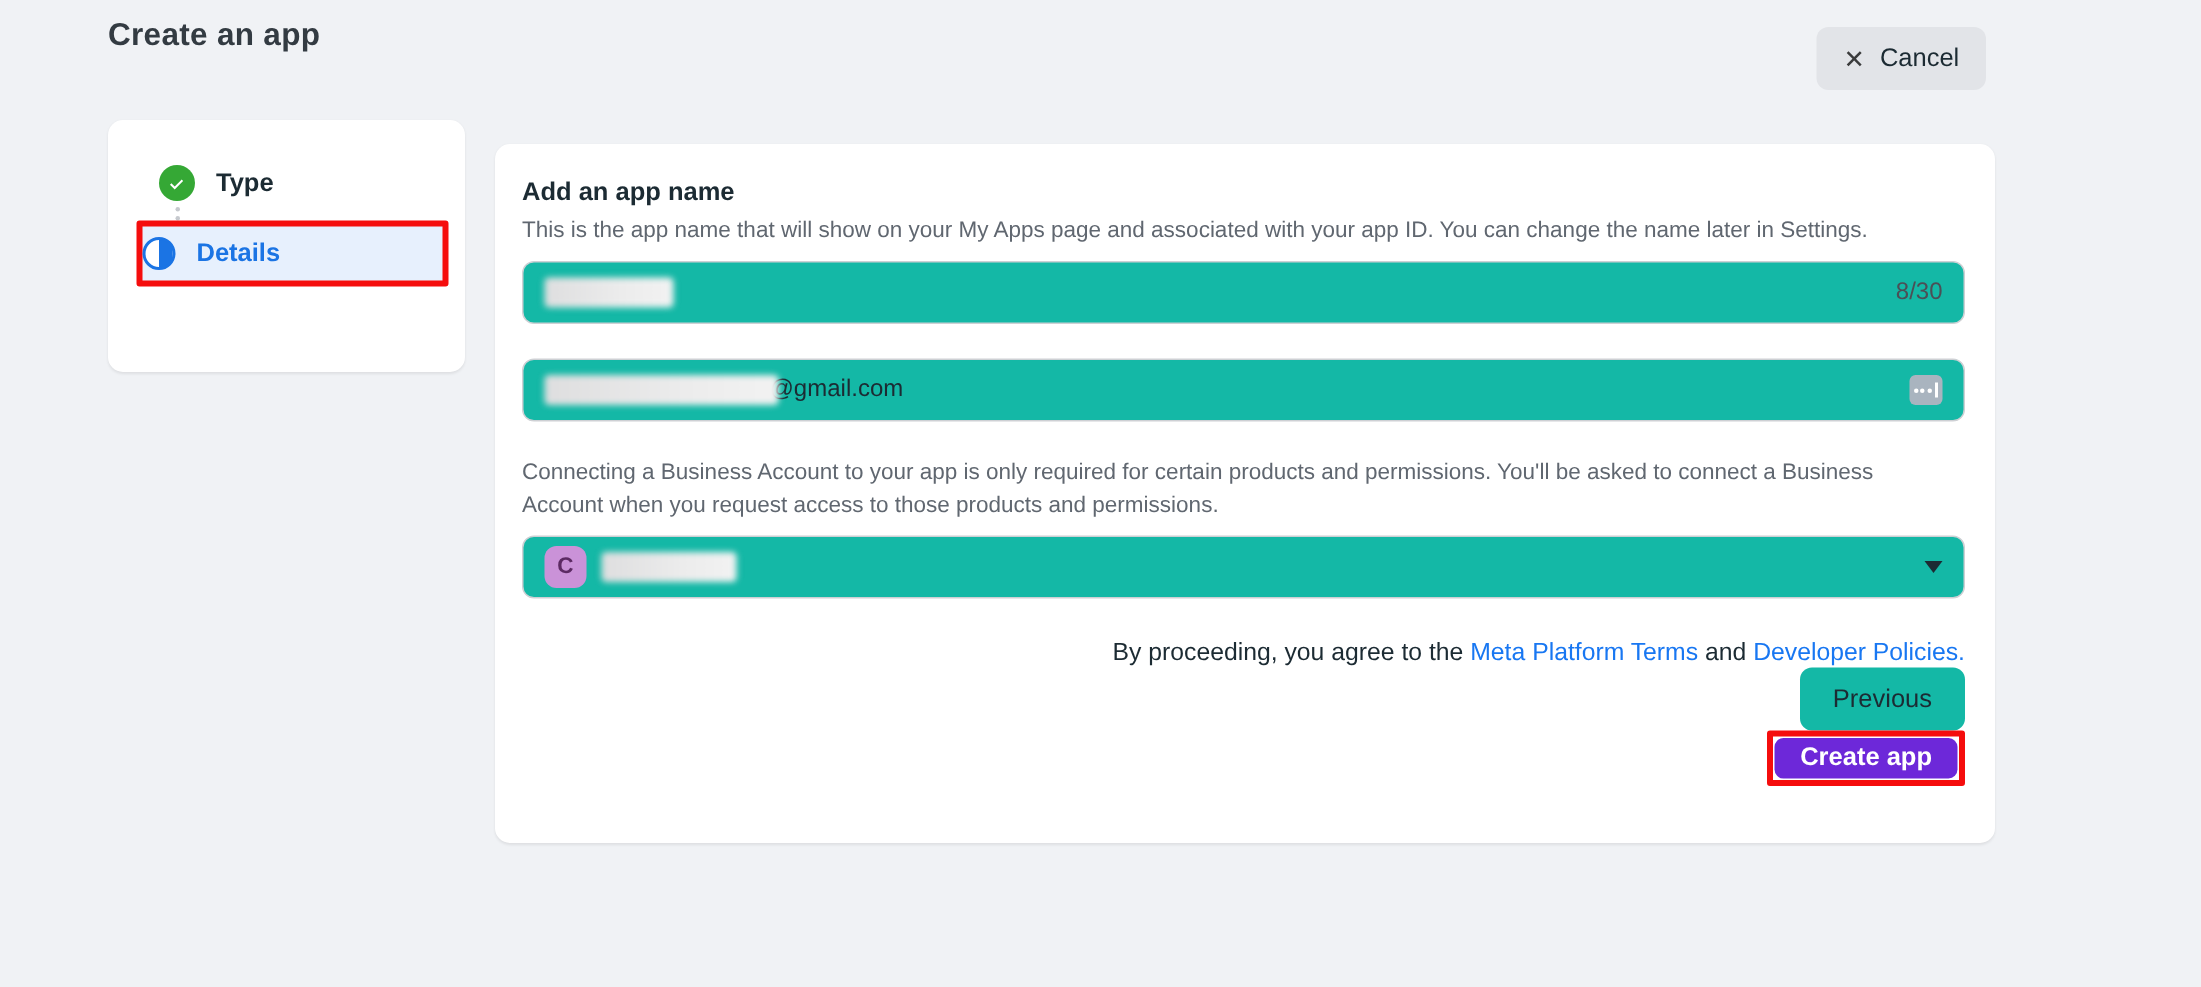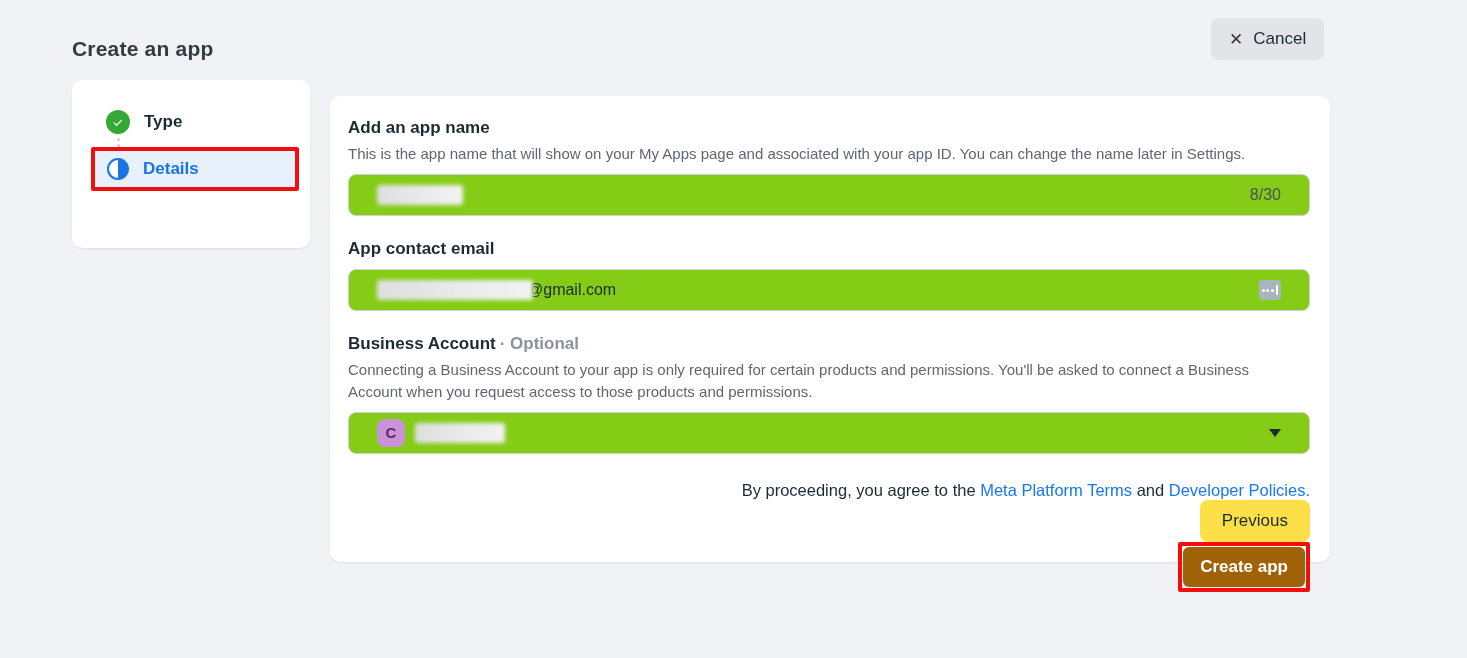--- a/index.html
+++ b/index.html
@@ -4,21 +4,21 @@
 <style>
   html,body{margin:0;padding:0;}
   body{
     width:1467px;height:658px;position:relative;overflow:hidden;
     background:#f0f2f5;
     font-family:"Liberation Sans","DejaVu Sans",sans-serif;
     color:#1c2b33;
     -webkit-font-smoothing:antialiased;
   }
   .page-title{
-    position:absolute;left:72px;top:37px;
+    position:absolute;left:72px;top:12px;
     font-size:21px;font-weight:700;color:#333b42;letter-spacing:.2px;
   }
   
   .cancel-btn{
     position:absolute;left:1211px;top:18px;height:42px;
     display:flex;align-items:center;gap:10px;padding:0 18px;
     background:#e2e4e8;border:none;border-radius:8px;cursor:pointer;
     font-size:17px;color:#1c2b33;font-family:inherit;
   }
   .cancel-x{font-size:17px;color:#3a3b3c;line-height:1;}
@@ -36,43 +36,43 @@
   }
   .check-circle svg{width:14px;height:14px;display:block;}
   .step-label{font-size:17px;font-weight:700;color:#1c2b33;}
   .conn-dot{
     position:absolute;left:45px;width:3px;height:3px;border-radius:50%;background:#c6c9ce;
   }
   .conn-dot.d1{top:58px;} .conn-dot.d2{top:64px;}
   .annotation-details{
     position:absolute;left:19px;top:67px;width:208px;height:44px;
     border:4px solid #f50d0d;border-radius:2px;box-sizing:border-box;
-    background:#e7f0fd;display:flex;align-items:center;gap:14px;padding-left:12px;
+    background:#e7f0fd;display:flex;align-items:center;gap:14px;
   }
   .half-circle{
     width:22px;height:22px;border-radius:50%;flex:0 0 auto;
     border:2px solid #1b74e4;box-sizing:border-box;
     background:linear-gradient(90deg,#ffffff 0 50%,#1b74e4 50% 100%);
   }
   .step-label.active{color:#1b74e4;}
   
   .panel{
     position:absolute;left:330px;top:96px;width:1000px;height:466px;
     background:#fff;border-radius:10px;box-shadow:0 1px 2px rgba(0,0,0,.08);
     box-sizing:border-box;padding:22px 20px 0 18px;
   }
   .sec-label{font-size:17px;font-weight:700;color:#1c2b33;}
   .sec-label .optional{color:#8a939b;font-weight:700;margin-left:4px;}
   .sec-desc{
     font-size:15px;color:#606770;line-height:1.42;margin-top:5px;max-width:940px;
   }
   .field{
     margin-top:10px;height:42px;border:1px solid #ced0d4;border-radius:8px;
-    display:flex;align-items:center;padding:0 28px;box-sizing:border-box;
-    background:#84cc16;
+    display:flex;align-items:center;padding:0 14px;box-sizing:border-box;
+    background:#14b8a6;
   }
   .section{margin-bottom:23px;}
   .redact{
     height:20px;border-radius:3px;
     background:linear-gradient(90deg,#dededf,#ececec 60%,#f2f2f2);
     filter:blur(2px);
   }
   .redact.name{width:86px;}
   .redact.email{width:156px;}
   .redact.biz{width:90px;margin-left:10px;}
@@ -95,28 +95,28 @@
     border-top:8px solid #1c2b33;
   }
   
   .footer{
     margin-top:27px;display:flex;align-items:flex-end;flex-direction:column;
   }
   .agreement{font-size:16.5px;color:#1c2b33;}
   .agreement .link{color:#1877f2;cursor:pointer;}
   .prev-btn{
     margin-left:auto;height:42px;padding:0 22px;border:none;border-radius:8px;
-    background:#fde047;color:#1c2b33;font-size:17px;cursor:pointer;font-family:inherit;
+    background:#14b8a6;color:#1c2b33;font-size:17px;cursor:pointer;font-family:inherit;
   }
   .annotation-create{
     margin-left:13px;border:4px solid #f50d0d;border-radius:2px;padding:1px;
   }
   .create-btn{
-    height:40px;padding:0 17px;border:none;border-radius:6px;
-    background:#a16207;color:#fff;font-size:17px;font-weight:700;cursor:pointer;
+    height:27px;padding:0 17px;border:none;border-radius:6px;
+    background:#6d28d9;color:#fff;font-size:17px;font-weight:700;cursor:pointer;
     font-family:inherit;display:block;
   }
 </style>
 </head>
 <body>
 
 <div class="page-title">Create an app</div>
 
 <button class="cancel-btn">
   <span class="cancel-x">✕</span>
@@ -145,37 +145,33 @@
   <div class="section">
     <div class="sec-label">Add an app name</div>
     <div class="sec-desc">This is the app name that will show on your My Apps page and associated with your app ID. You can change the name later in Settings.</div>
     <div class="field">
       <span class="redact name"></span>
       <span class="char-count">8/30</span>
     </div>
   </div>
 
   <div class="section">
-    <div class="sec-label">App contact email</div>
     <div class="field">
       <span class="redact email"></span>
       <span class="email-text">@gmail.com</span>
       <span class="autofill-icon">
           <i></i>
           <i></i>
           <i></i>
           <b></b>
         </span>
     </div>
   </div>
 
   <div class="section">
-    <div class="sec-label">
-      <span>Business Account</span><span class="optional">· Optional</span>
-    </div>
     <div class="sec-desc">Connecting a Business Account to your app is only required for certain products and permissions. You'll be asked to connect a Business Account when you request access to those products and permissions.</div>
     <div class="field">
       <span class="biz-avatar">C</span>
       <span class="redact biz"></span>
       <span class="caret"></span>
     </div>
   </div>
 
   <div class="footer">
     <div class="agreement">

